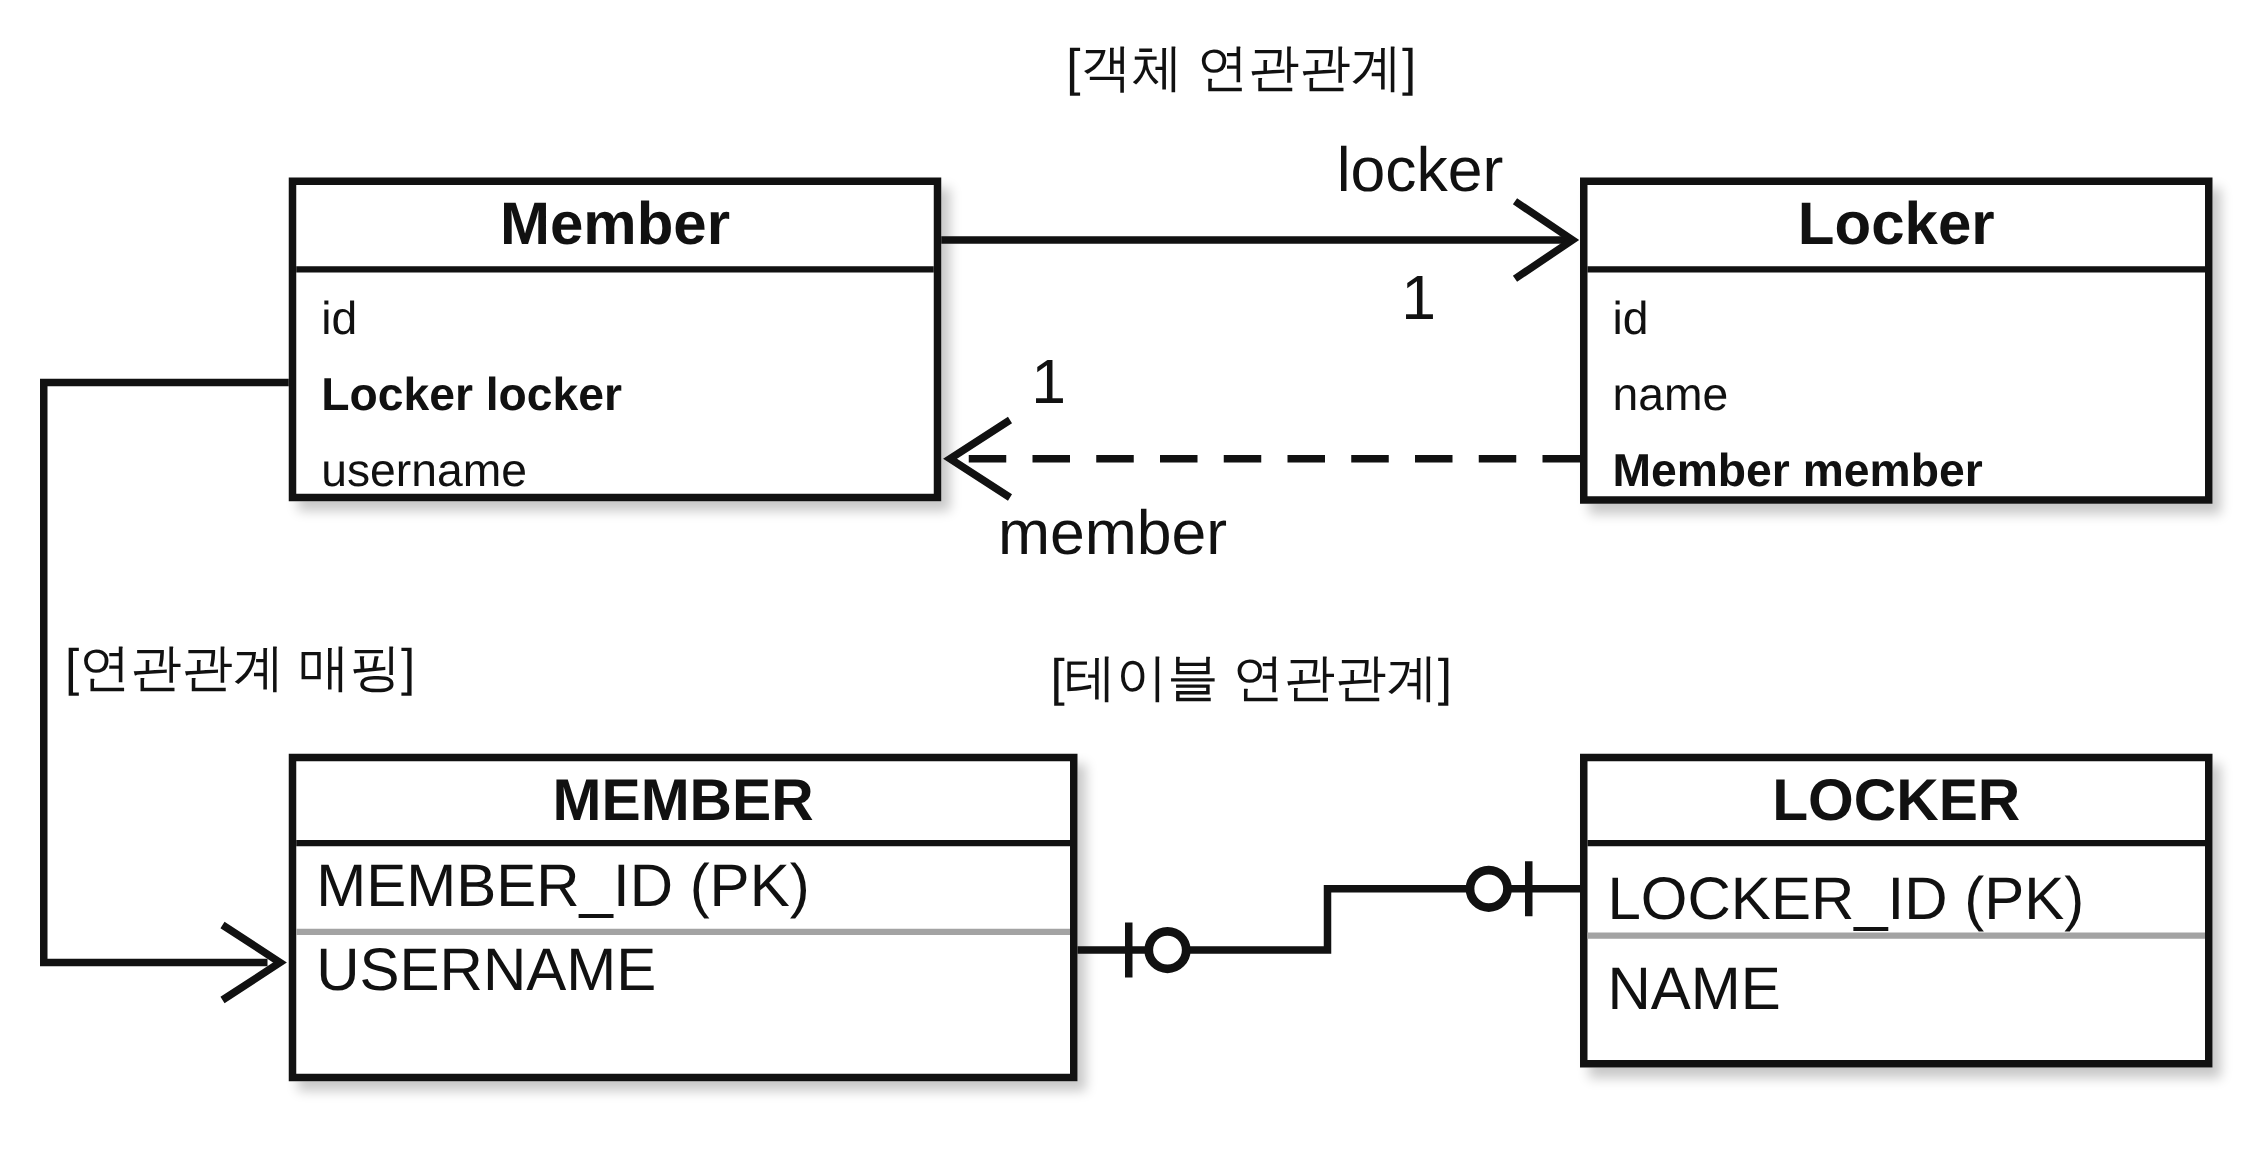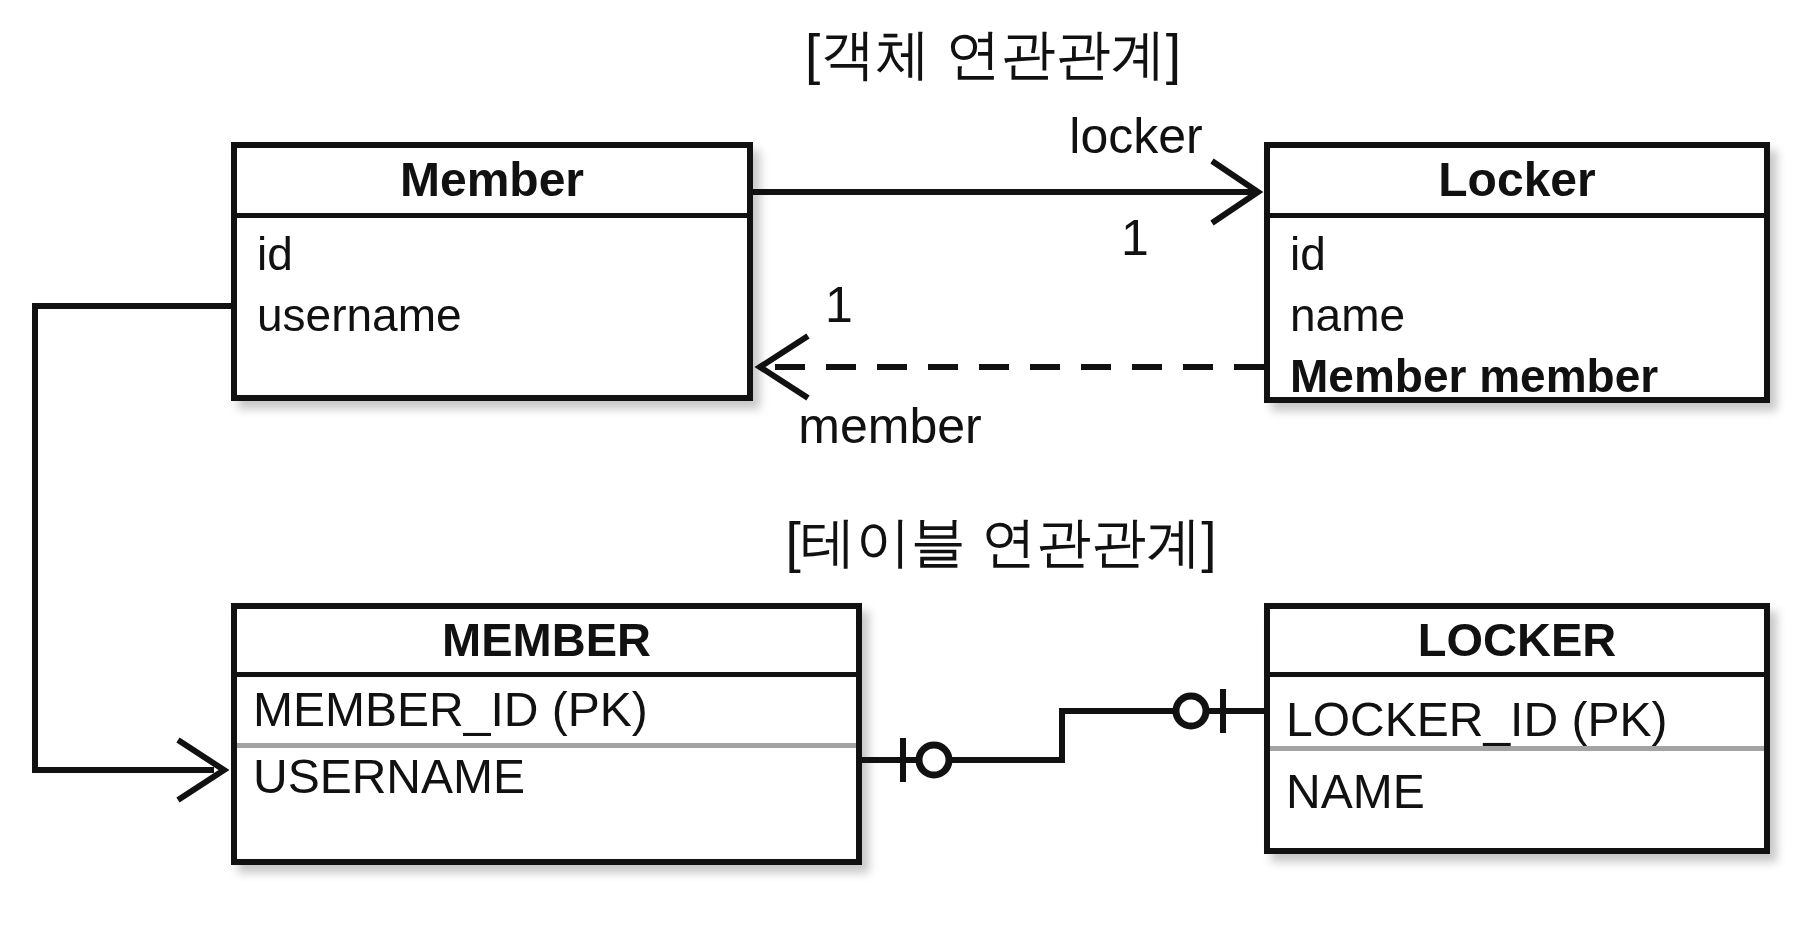--- a/index.html
+++ b/index.html
@@ -28,21 +28,21 @@
   }
   .box .hd {
     box-sizing: border-box;
     border-bottom: 5px solid #111111;
     font-weight: bold;
     text-align: center;
     white-space: nowrap;
   }
   .uml-hd { height: 70px; line-height: 64px; font-size: 48px; }
   .uml-body { padding: 6px 0 0 20px; }
-  .uml-row { font-size: 46px; line-height: 61px; white-space: nowrap; }
+  .uml-row { font-size: 37px; line-height: 61px; white-space: nowrap; }
   .bold { font-weight: bold; }
   .tbl-hd { height: 68px; line-height: 62px; font-size: 47px; }
   .tbl-row {
     box-sizing: border-box;
     font-size: 48px;
     padding-left: 16px;
     white-space: nowrap;
   }
   .sep { border-bottom: 5px solid #a3a3a3; }
   
@@ -53,21 +53,21 @@
   .lt-row1 { height: 74px; line-height: 85px; }
   .lt-row2 { height: 87px; line-height: 82px; }
   
   .lbl {
     position: absolute;
     white-space: nowrap;
     font-size: 50px;
     line-height: 56px;
   }
   .lbl-centered { transform: translateX(-50%); }
-  .k-lbl { font-size: 55px; line-height: 72px; }
+  .k-lbl { font-size: 41px; line-height: 72px; }
   
   #member-class { left: 231px; top: 142px; width: 522px; height: 259px; }
   #locker-class { left: 1264px; top: 142px; width: 506px; height: 261px; }
   #member-table { left: 231px; top: 603px; width: 631px; height: 262px; }
   #locker-table { left: 1264px; top: 603px; width: 506px; height: 251px; }
   
   #object-title   { left: 993px;  top: 18px;  }
   #locker-role    { left: 1136px; top: 108px; }
   #locker-mult    { left: 1135px; top: 210px; }
   #member-mult    { left: 839px;  top: 277px; }
@@ -83,27 +83,29 @@
   <div class="lbl k-lbl lbl-centered" id="object-title">[객체 연관관계]</div>
 
   <div class="lbl lbl-centered" id="locker-role">locker</div>
 
   <div class="lbl lbl-centered" id="locker-mult">1</div>
 
   <div class="lbl lbl-centered" id="member-mult">1</div>
 
   <div class="lbl lbl-centered" id="member-role">member</div>
 
+  <div class="lbl k-lbl" id="mapping-title">[연관관계 매핑]</div>
 
   <div class="lbl k-lbl lbl-centered" id="table-title">[테이블 연관관계]</div>
 
   <div class="box" id="member-class">
     <div class="hd uml-hd">Member</div>
     <div class="uml-body">
       <div class="uml-row">id</div>
+      <div class="uml-row bold">Locker locker</div>
       <div class="uml-row">username</div>
     </div>
   </div>
 
   <div class="box" id="locker-class">
     <div class="hd uml-hd">Locker</div>
     <div class="uml-body">
       <div class="uml-row">id</div>
       <div class="uml-row">name</div>
       <div class="uml-row bold">Member member</div>

